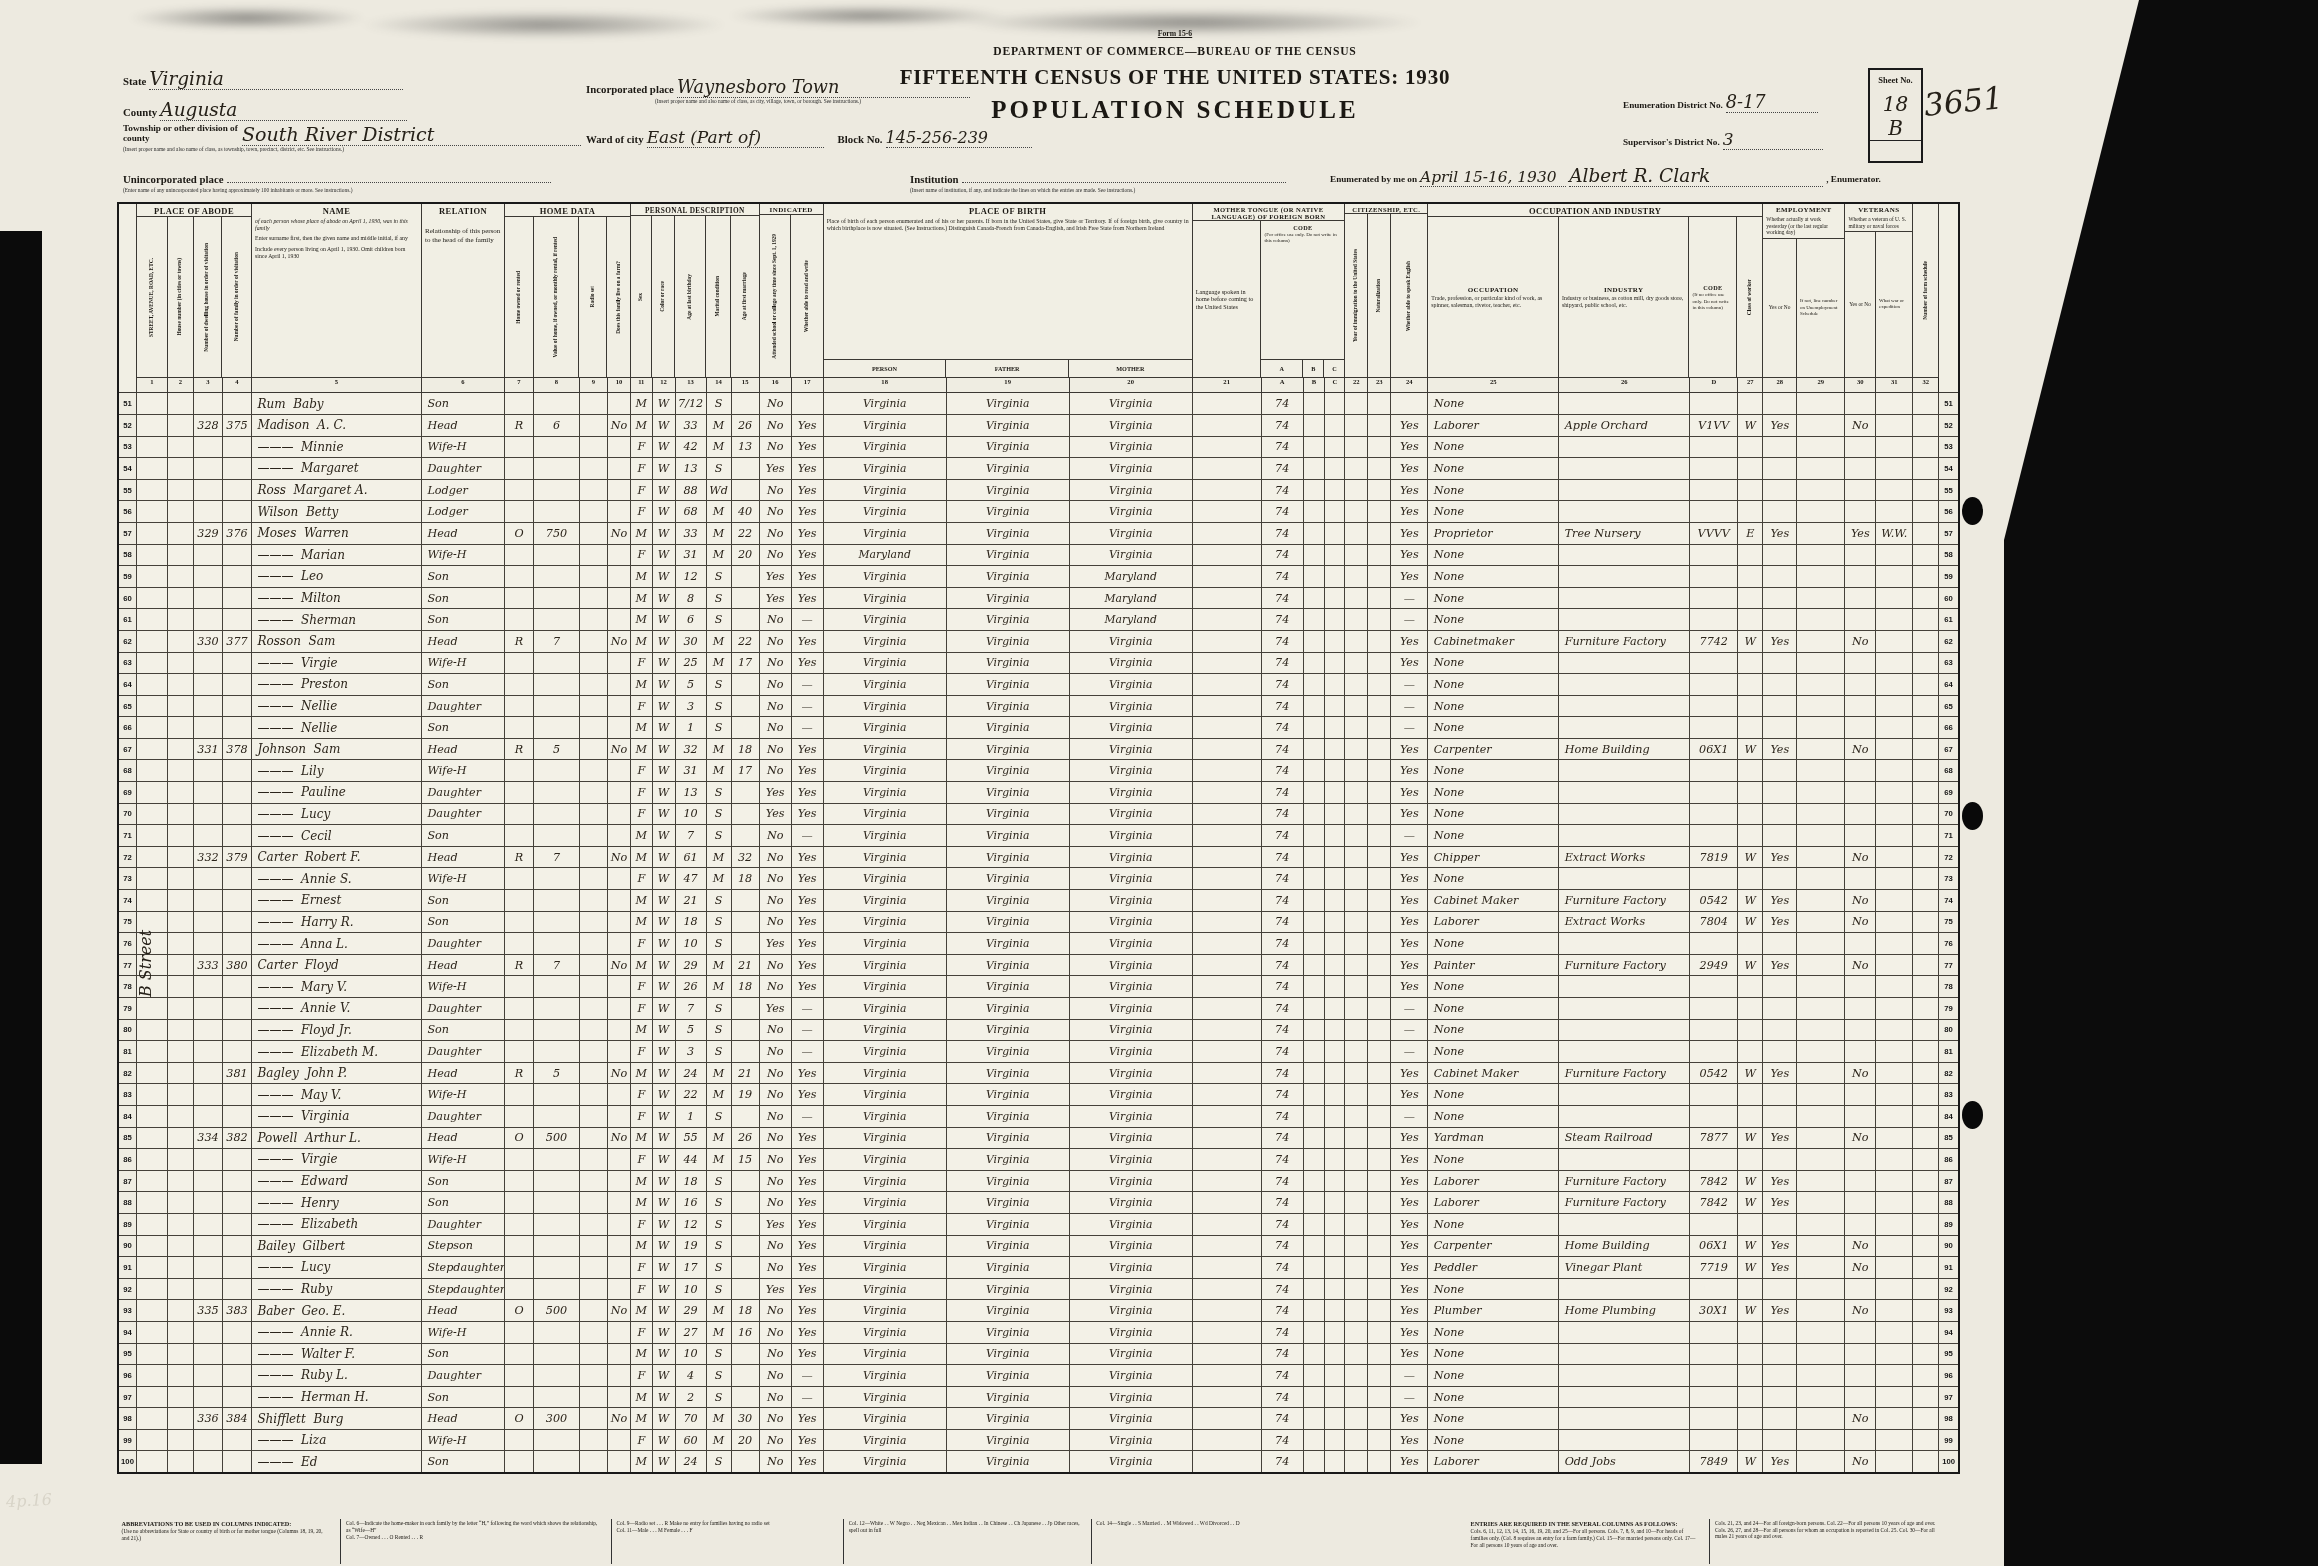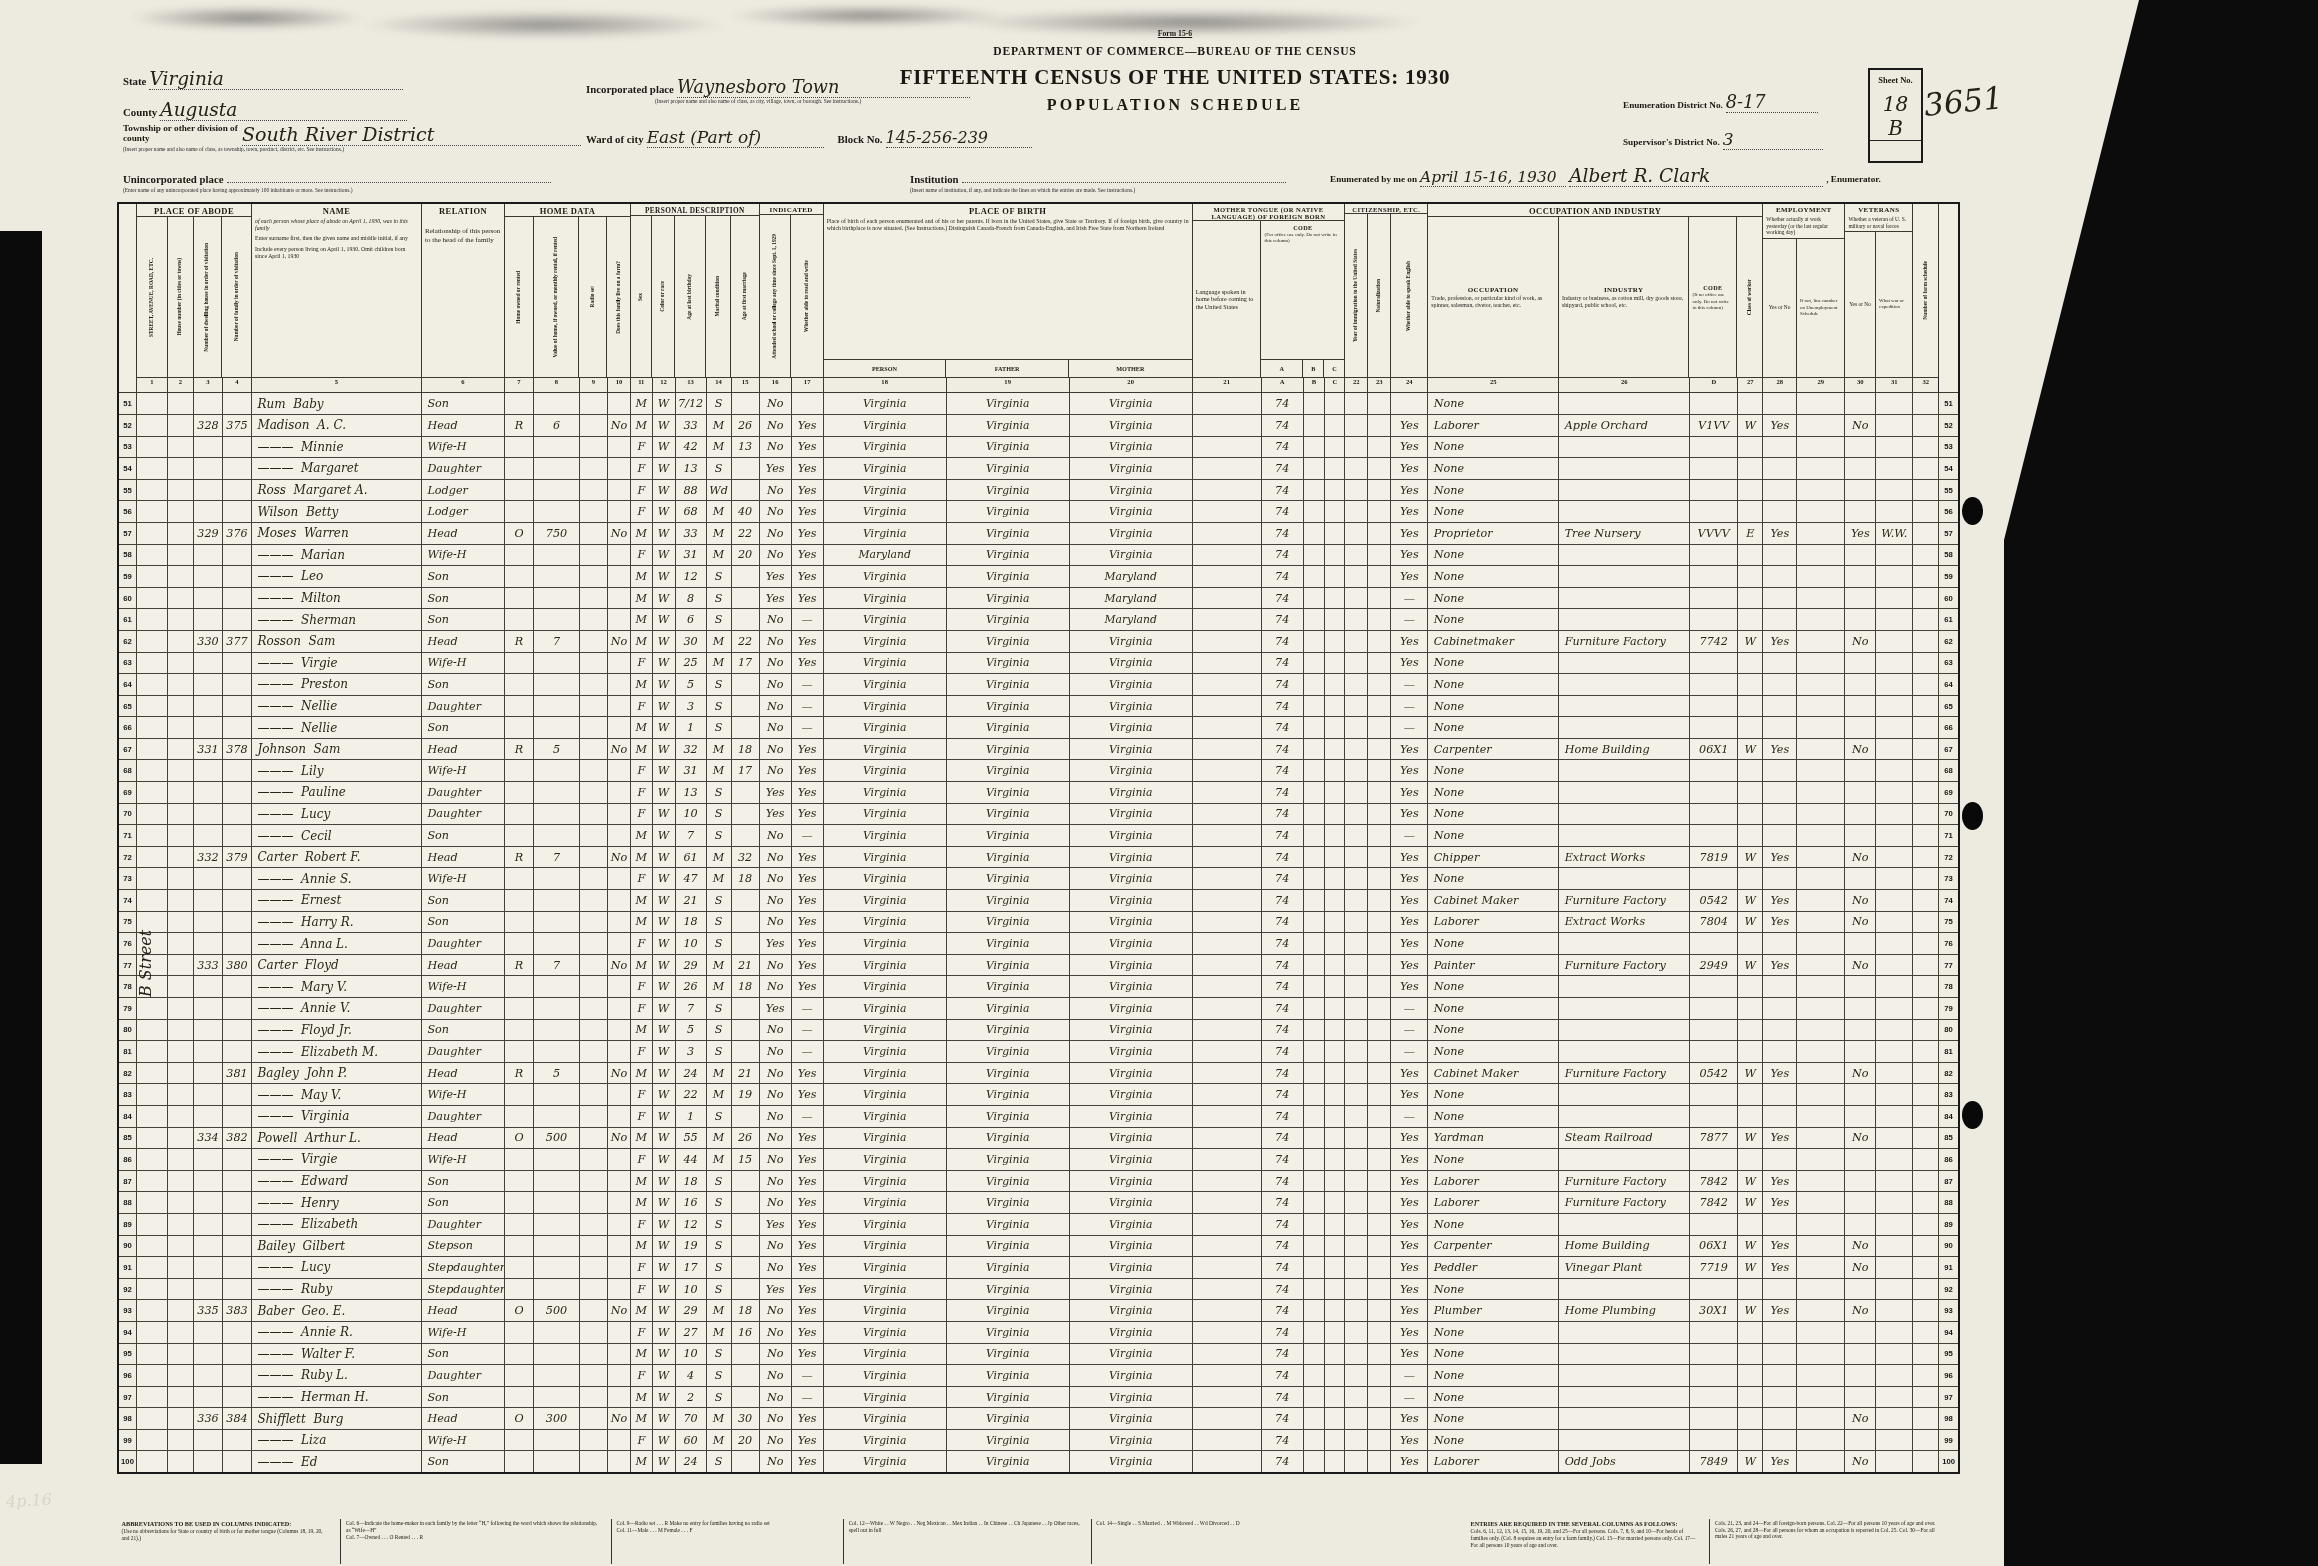--- a/index.html
+++ b/index.html
@@ -21,21 +21,21 @@
   
   .lab{font-weight:bold;font-size:10.8px;}
   .note{font-size:5.4px;color:#2a2a2a;}
   .hw{font-family:"DejaVu Serif",serif;font-style:italic;color:#262119;}
   .f{position:absolute;white-space:nowrap;}
   .fill{display:inline-block;border-bottom:0.8px dotted #444;vertical-align:baseline;}
   .ctr{position:absolute;text-align:center;left:809px;width:732px;}
   .t-form{top:29px;font-size:7.7px;font-weight:bold;text-decoration:underline;}
   .t-dept{top:45px;font-size:11.6px;font-weight:bold;letter-spacing:0.8px;}
   .t-census{top:65px;font-size:21px;font-weight:bold;letter-spacing:0.8px;}
-  .t-pop{top:96px;font-size:16px;font-weight:bold;letter-spacing:3.1px;}
+  .t-pop{top:96px;font-size:25px;font-weight:bold;letter-spacing:3.1px;}
   .sheetbox{position:absolute;left:1868px;top:68px;width:51px;height:91px;border:2.3px solid #1a1a1a;text-align:center;}
   .sheetbox .lab{font-size:8.5px;display:block;margin-top:4.6px;}
   .sheetbox .hw{font-size:20px;border-bottom:1.5px solid #222;display:inline-block;margin-top:7.7px;padding:0 2.3px;}
   .stamp{position:absolute;left:1924px;top:83px;font-size:31px;transform:rotate(-6deg);}
   
   table.census{position:absolute;left:117px;top:202px;width:1842px;border-collapse:collapse;
     table-layout:fixed;background:#f3f1e7;border:2.3px solid #191919;}
   col.w24{width:18.5px}col.w26{width:20px}col.w28{width:21.6px}col.w30{width:23px}col.w32{width:25px}
   col.w34{width:26px}col.w36{width:28px}col.w38{width:29px}col.w40{width:31px}col.w42{width:32px}
   col.w44{width:34px}col.w48{width:37px}col.w54{width:42px}col.w60{width:46px}col.w62{width:48px}

